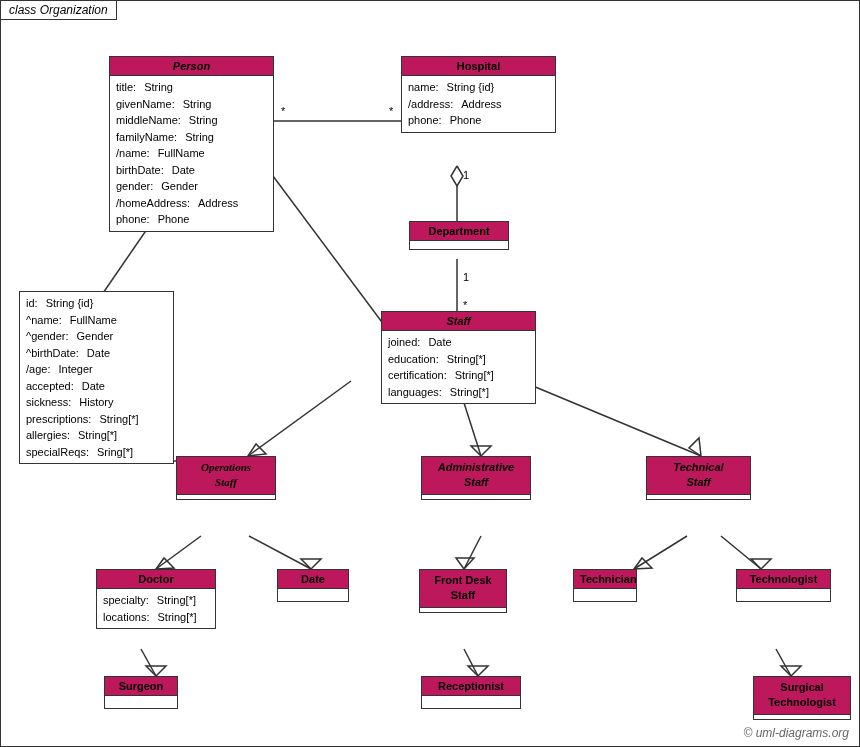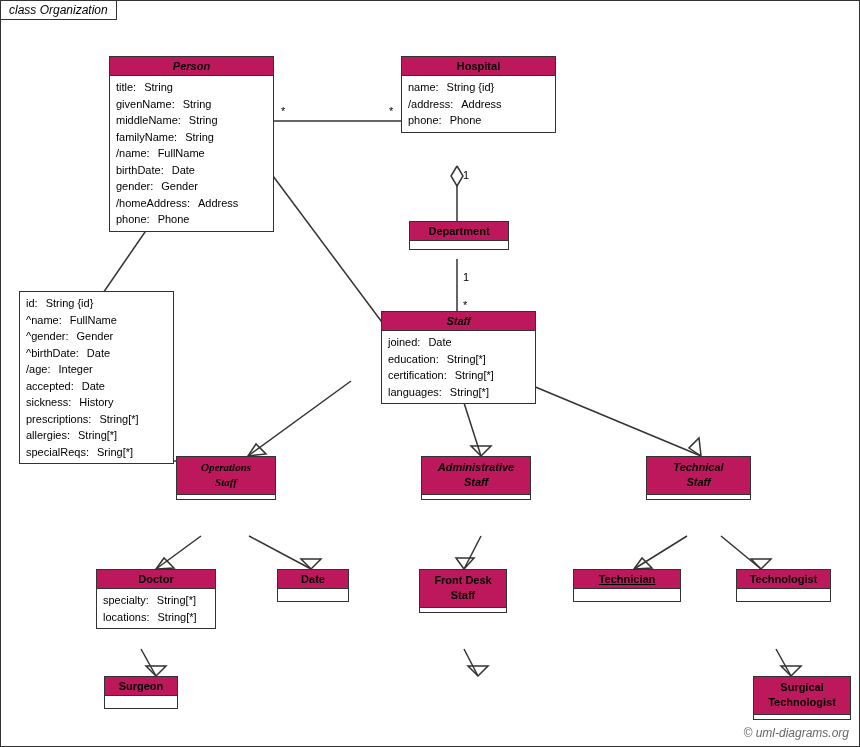--- a/index.html
+++ b/index.html
@@ -311,35 +311,39 @@
     <div class="class-header normal">Date</div>
     <div class="class-body" style="padding:6px 6px;"></div>
   </div>
 
   <div class="uml-class" style="left:418px; top:568px; width:88px; text-align:center;">
     <div class="class-header normal" style="white-space:pre-line; line-height:1.4;">Front Desk
 Staff</div>
     <div class="class-body" style="padding:2px 6px;"></div>
   </div>
 
-  <div class="uml-class" style="left:572px; top:568px; width:108px;text-decoration:underline;">
+  <div class="uml-class" style="left:572px; top:568px; width:64px;">
     <div class="class-header normal">Technician</div>
     <div class="class-body" style="padding:6px 6px;"></div>
   </div>
 
   <div class="uml-class" style="left:735px; top:568px; width:95px;">
     <div class="class-header normal">Technologist</div>
     <div class="class-body" style="padding:6px 6px;"></div>
   </div>
 
   <div class="uml-class" style="left:103px; top:675px; width:74px;">
     <div class="class-header normal">Surgeon</div>
     <div class="class-body" style="padding:6px 6px;"></div>
   </div>
 
+  <div class="uml-class" style="left:420px; top:675px; width:100px;">
+    <div class="class-header normal">Receptionist</div>
+    <div class="class-body" style="padding:6px 6px;"></div>
+  </div>
 
   <div class="uml-class" style="left:752px; top:675px; width:98px; text-align:center;">
     <div class="class-header normal" style="white-space:pre-line; line-height:1.4;">Surgical
 Technologist</div>
     <div class="class-body" style="padding:2px 6px;"></div>
   </div>
 
   <div class="copyright">© uml-diagrams.org</div>
 </div>
 

